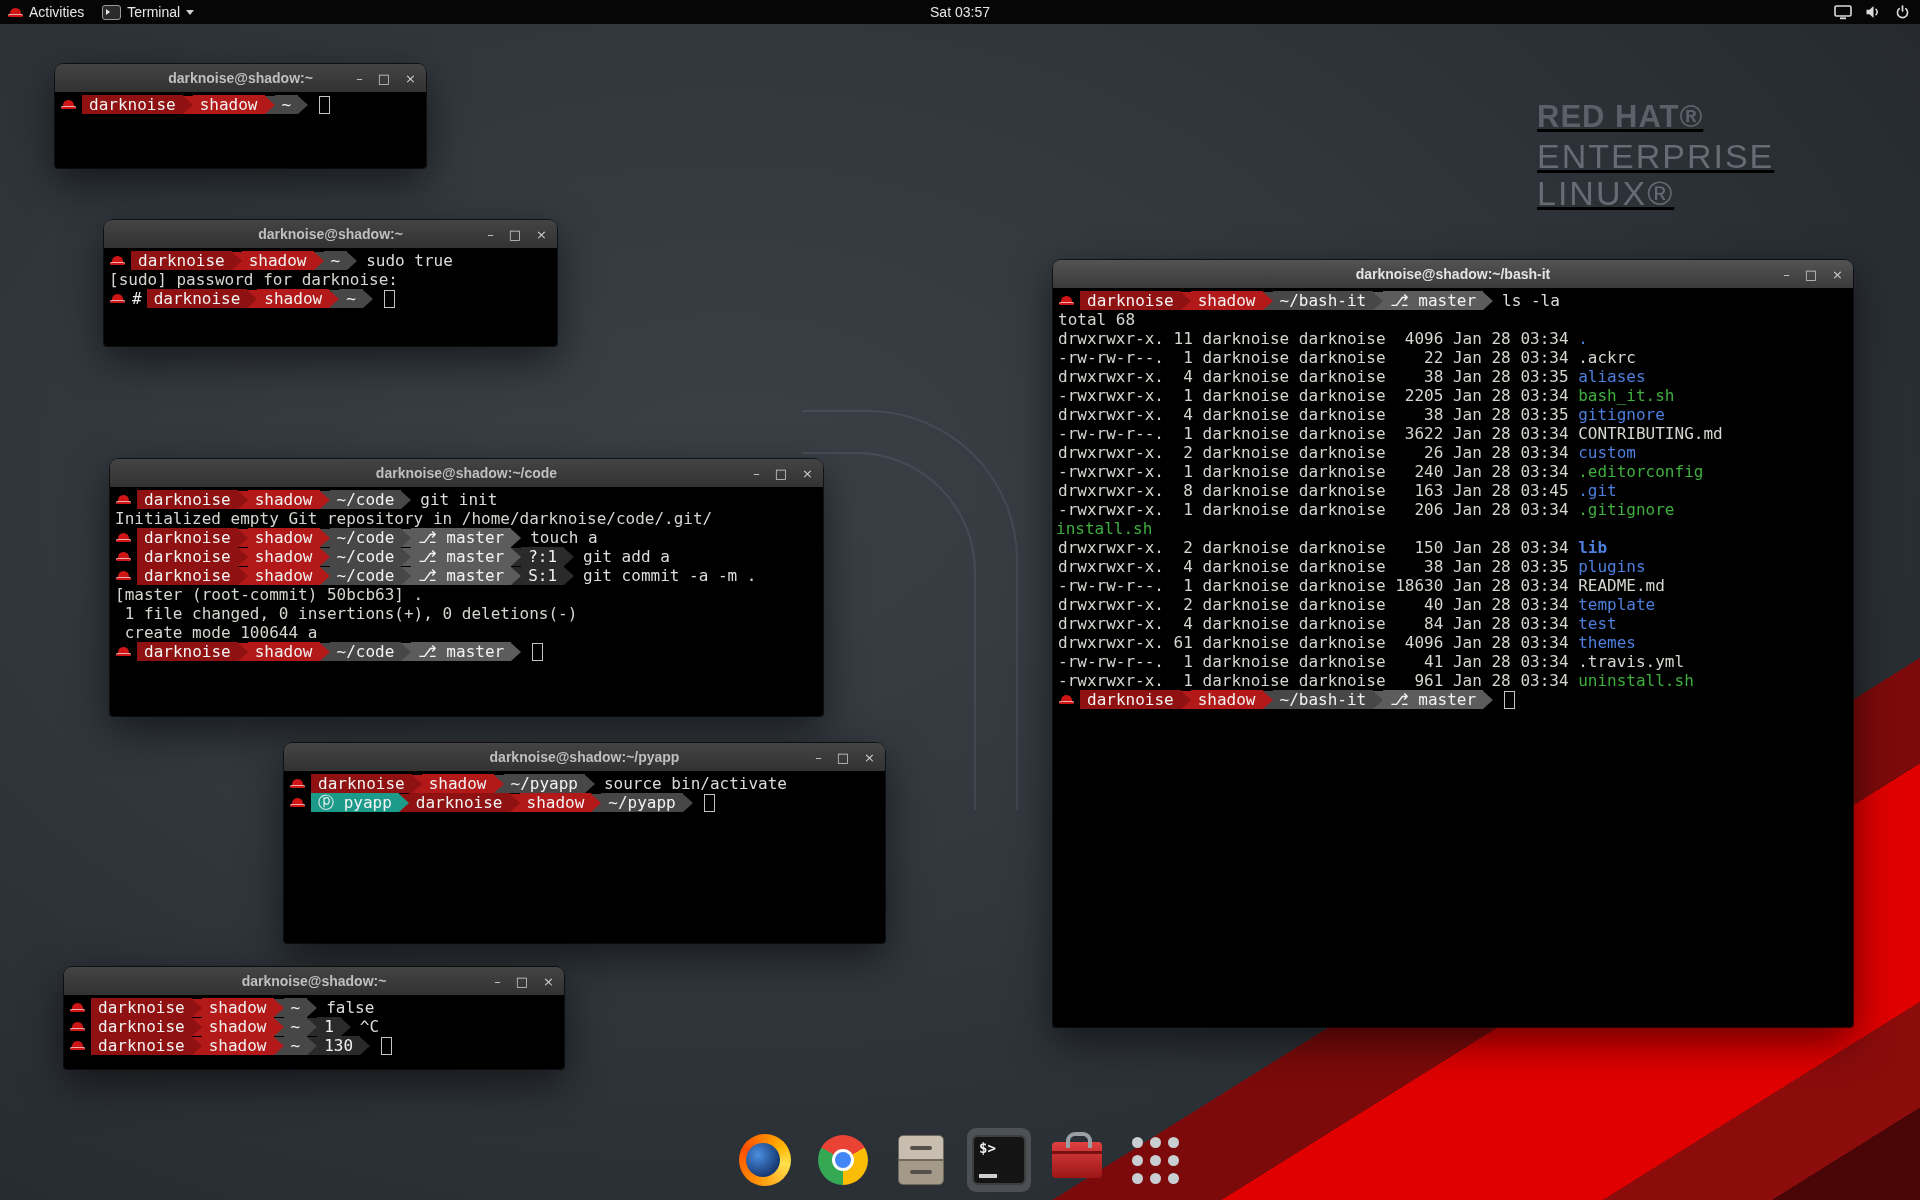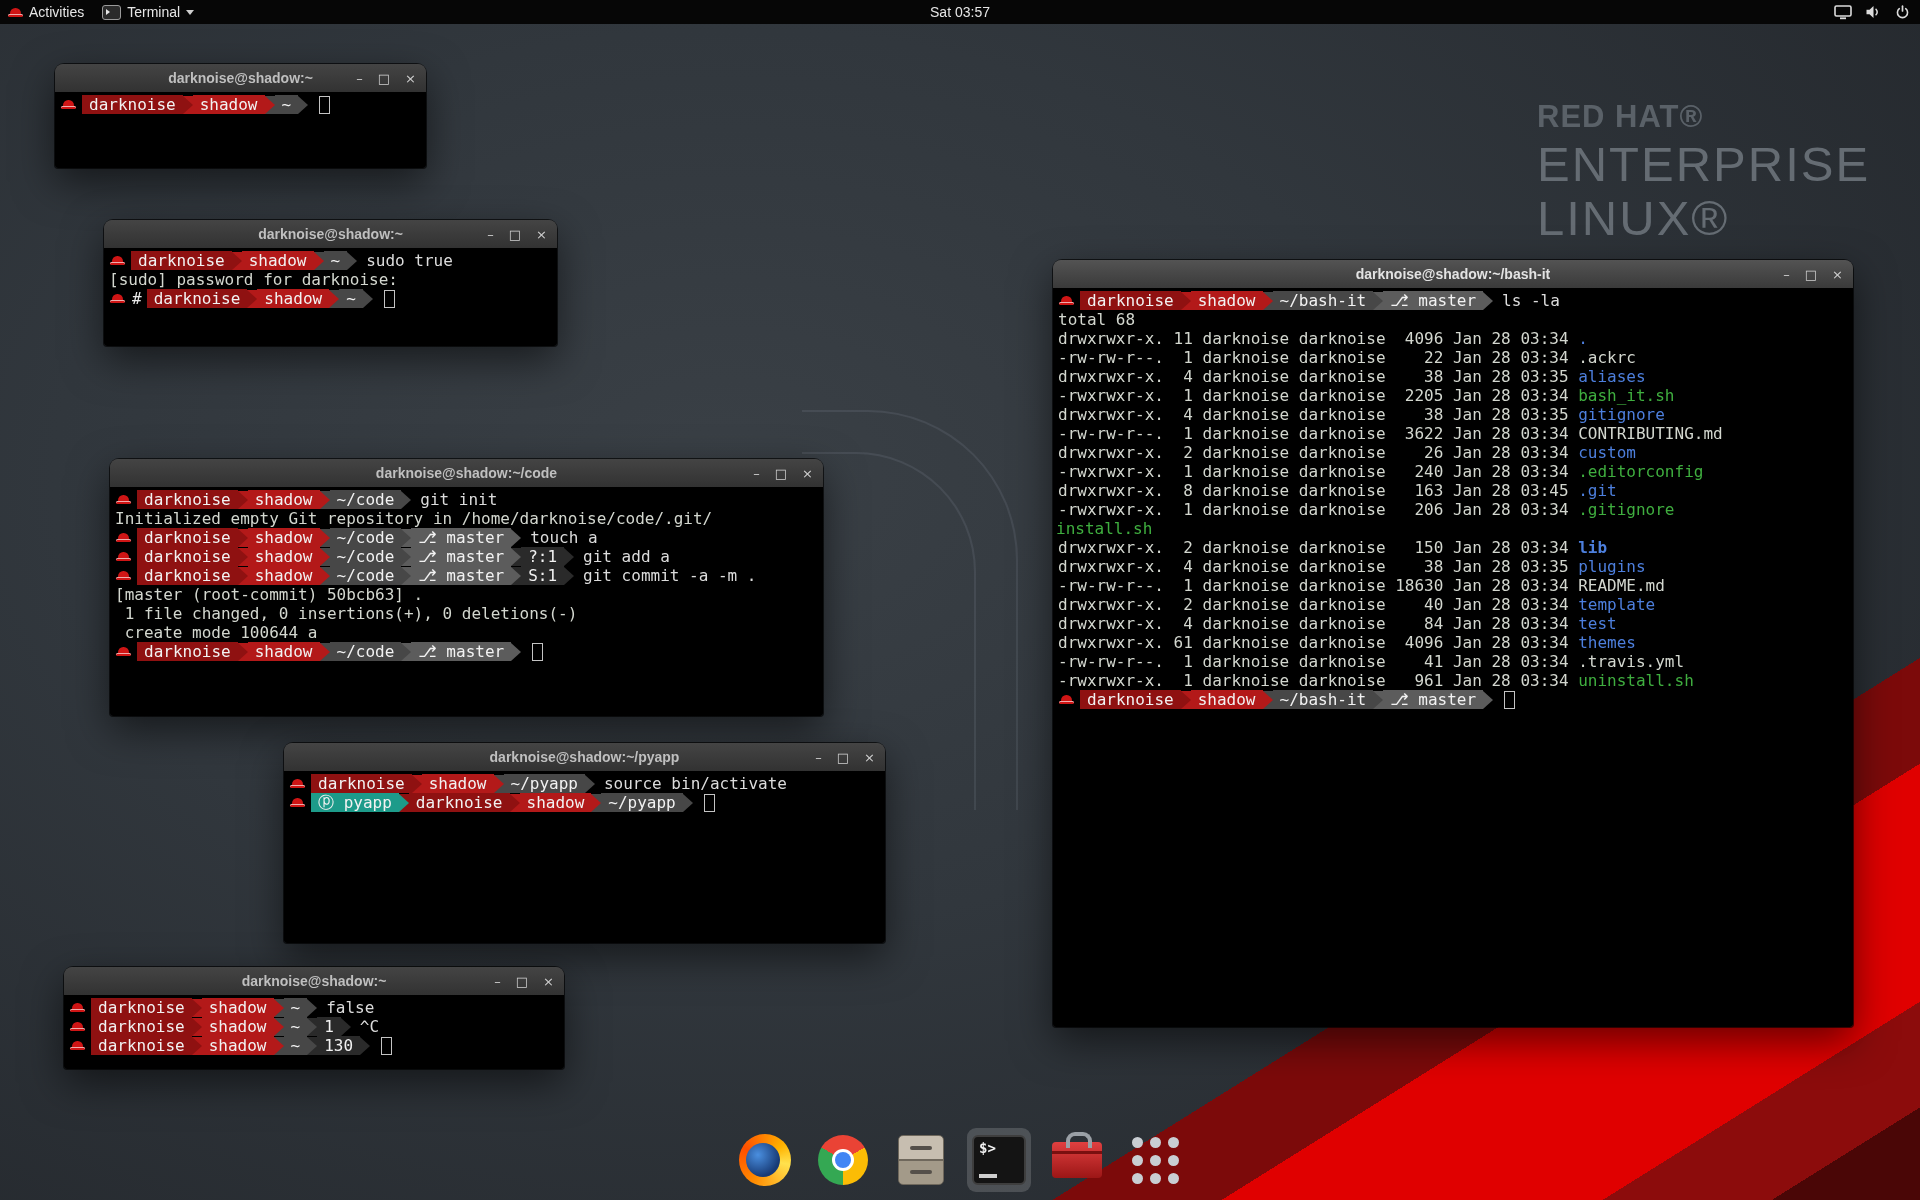--- a/index.html
+++ b/index.html
@@ -7,23 +7,23 @@
        background:#2e3338;font-family:"Liberation Sans",sans-serif;}
 
   
   .desktop{position:absolute;inset:0;
     background:radial-gradient(1500px 1000px at 38% 40%, #3a4046 0%, #31373d 45%, #24282d 100%);}
   .rh-shapes{position:absolute;right:0;bottom:0;width:900px;height:760px;z-index:1;
     background:linear-gradient(-32deg,#4a0606 0 7%,#8c0c0c 7% 15%,#e00000 15% 33%,#7c0a0a 33% 41%,transparent 41%);}
   .arc{position:absolute;border-color:rgba(190,205,220,0.10);border-style:solid;border-width:0;z-index:1;}
   .arc1{left:802px;top:410px;width:214px;height:398px;border-top-width:2px;border-right-width:2px;border-top-right-radius:150px;}
   .arc2{left:802px;top:452px;width:172px;height:356px;border-top-width:2px;border-right-width:2px;border-top-right-radius:120px;}
-  .brand{position:absolute;left:1537px;top:100px;z-index:1;user-select:none;line-height:1.1;}
+  .brand{position:absolute;left:1537px;top:100px;z-index:1;user-select:none;line-height:1.1;text-decoration:underline;}
   .brand .b1{font-size:31px;font-weight:bold;letter-spacing:1px;color:#5a6168;margin-bottom:4px;}
-  .brand .b2,.brand .b3{font-size:49px;letter-spacing:2px;color:#656c73;}
+  .brand .b2,.brand .b3{font-size:34px;letter-spacing:2px;color:#656c73;}
 
   
   .topbar{position:absolute;top:0;left:0;width:100%;height:24px;background:#060606;z-index:100;
     display:flex;align-items:center;color:#e6e6e6;font-size:14px;}
   .activities{display:flex;align-items:center;gap:6px;height:24px;padding:0 8px 0 8px;}
   .appmenu{display:flex;align-items:center;gap:6px;height:24px;padding:0 10px;}
   .tb-clock{position:absolute;left:50%;transform:translateX(-50%);height:24px;display:flex;align-items:center;}
   .tb-right{position:absolute;right:10px;top:0;height:24px;display:flex;align-items:center;gap:13px;}
   .tb-right span{display:flex;align-items:center;}
   .tb-termicon{width:17px;height:13px;background:#2b2b2b;border:1px solid #9a9a9a;border-radius:3px;position:relative;}

